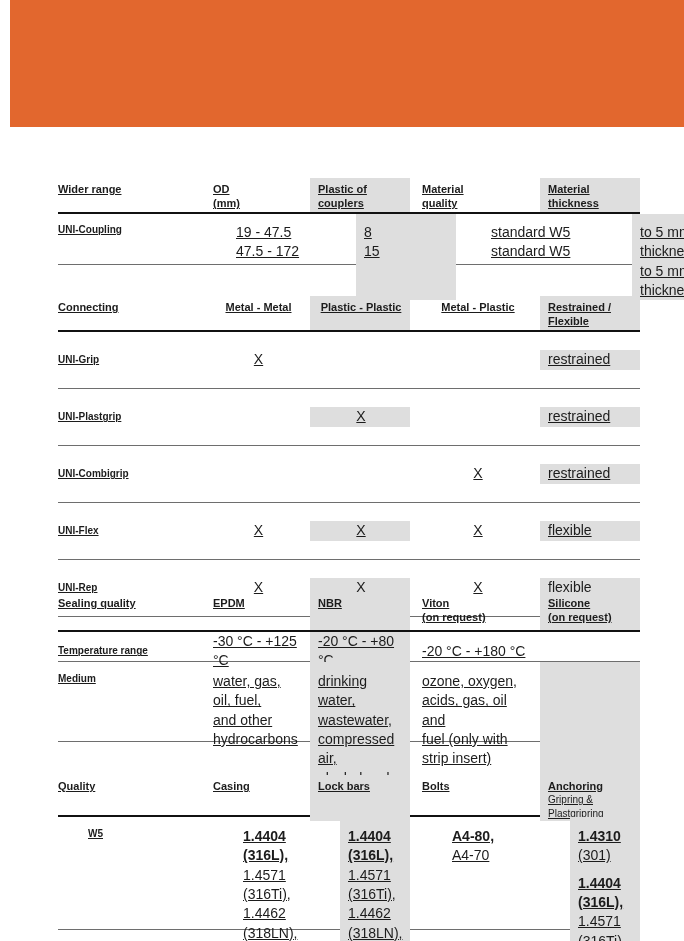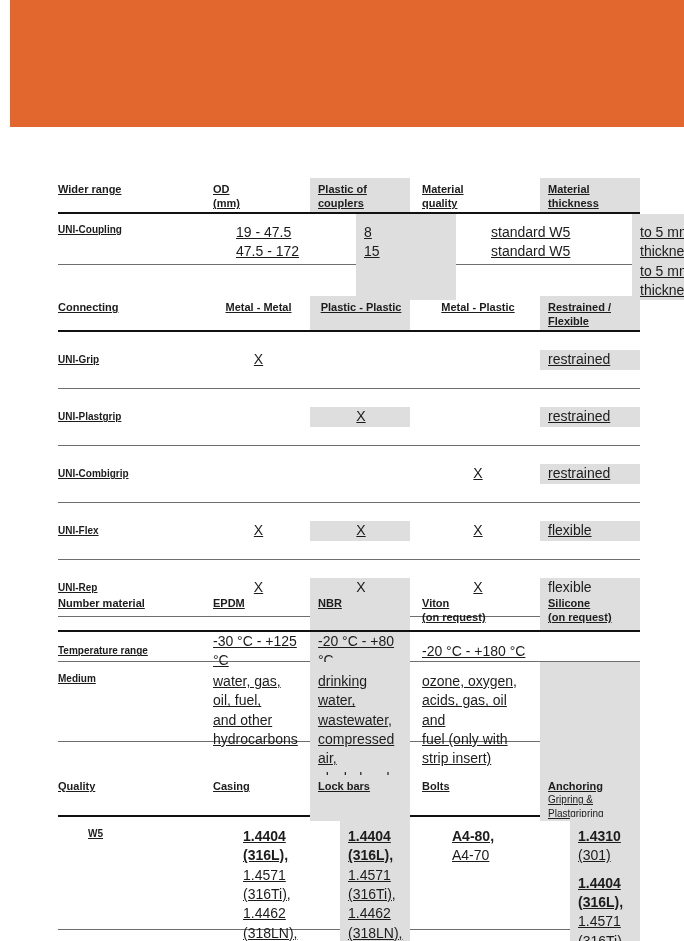--- a/index.html
+++ b/index.html
@@ -127,21 +127,21 @@
     <div class="cell label">UNI-Rep</div>
     <div class="cell center">X</div>
     <div class="cell center">X</div>
     <div class="cell center">X</div>
     <div class="cell">flexible</div>
   </div>
 </div>
 
 <div class="table t3">
   <div class="row thead">
-    <div class="hcell">Number material</div>
+    <div class="hcell">Sealing quality</div>
     <div class="hcell">EPDM</div>
     <div class="hcell">NBR</div>
     <div class="hcell pre">Viton
 (on request)</div>
     <div class="hcell pre">Silicone
 (on request)</div>
   </div>
   <div class="row trow b-thin">
     <div class="cell label">Temperature range</div>
     <div class="cell">-30 °C - +125 °C</div>

